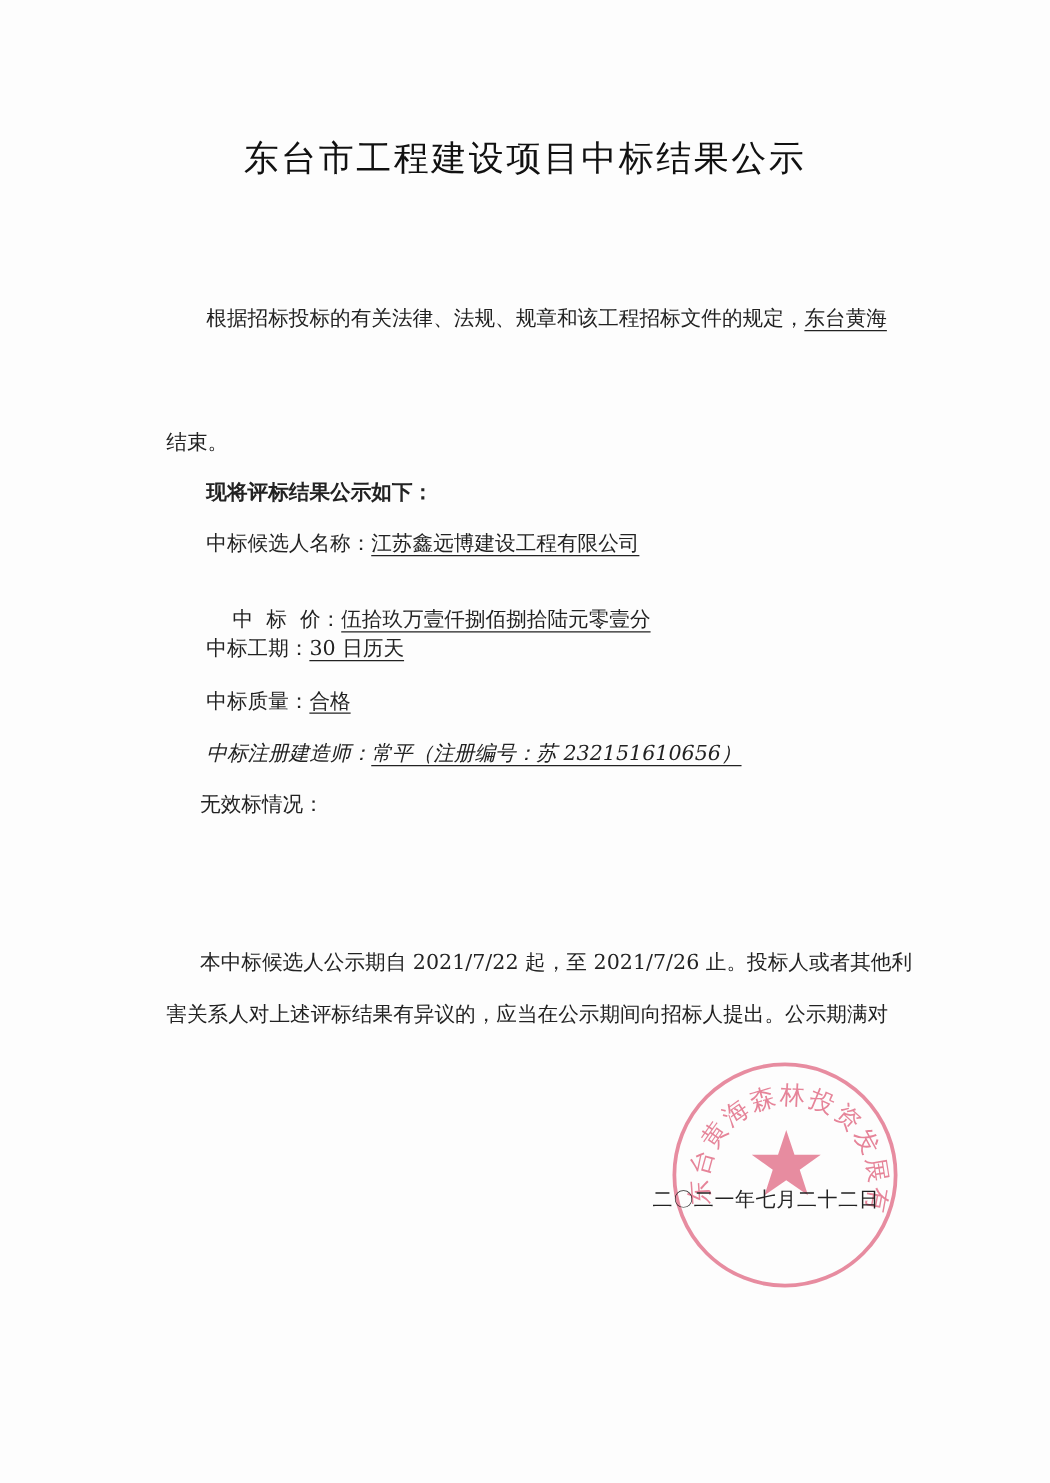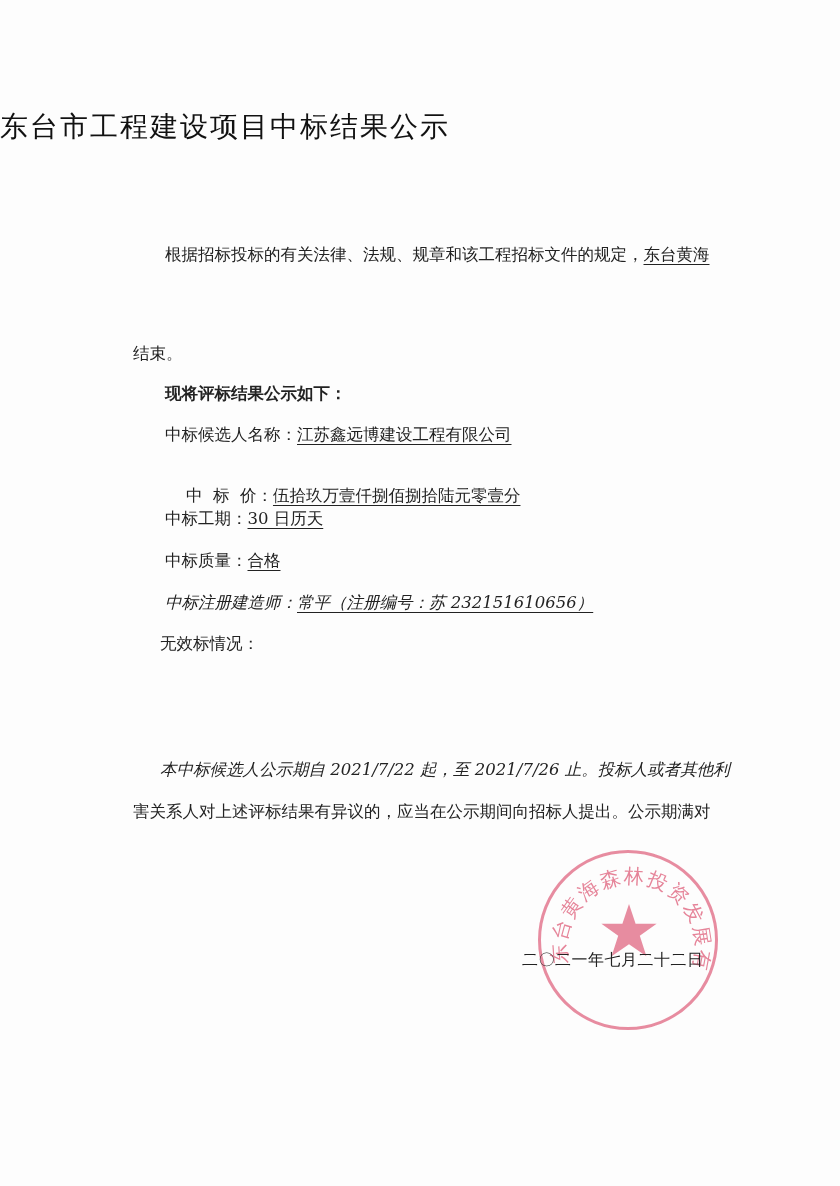--- a/index.html
+++ b/index.html
@@ -2,21 +2,21 @@
 <html><head>
 <meta charset="utf-8">
 <style>
   html, body { margin: 0; padding: 0; }
   body {
     width: 840px; height: 1186px; background: #fdfdfd; position: relative; overflow: hidden;
     font-family: "DejaVu Serif", "Liberation Serif", serif; color: #1a1a1a;
   }
   .page { position: absolute; left: 0; top: 0; width: 840px; height: 1186px; }
   .title {
-    position: absolute; left: 0; width: 840px; top: 108px; 
+    position: absolute; left: 0; width: 840px; top: 108px; text-align: center;
     font-family: "DejaVu Sans", "Liberation Sans", sans-serif; font-size: 28px; letter-spacing: 2px; color: #111;
   }
   .line { position: absolute; font-size: 16.5px; white-space: nowrap; color: #222; }
   .u { text-decoration: underline; text-underline-offset: 4px; text-decoration-thickness: 1px; }
   .bold { font-weight: bold; }
   .stamp {
     position: absolute; left: 538px; top: 850px; width: 180px; height: 180px; border-radius: 50%;
     border: 3px solid rgba(220, 80, 110, 0.65); box-sizing: border-box;
   }
   .stamp-text { position: absolute; left: 0; top: 0; width: 180px; height: 180px; }
@@ -50,21 +50,21 @@
   </div>
   <div class="line" style="left:165px; top:550px;">
     <span>中标质量：</span><span class="u">合格</span>
   </div>
   <div class="line" style="left:165px; top:592px;font-style:italic;">
     <span>中标注册建造师：</span><span class="u">常平（注册编号：苏 232151610656）</span>
   </div>
 
   <div class="line" style="left:160px; top:633px;">无效标情况：</div>
 
-  <div class="line" style="left:160px; top:759px;font-style:italic;">本中标候选人公示期自 2021/7/22 起，至 2021/7/26 止。投标人或者其他利</div>
+  <div class="line" style="left:160px; top:759px;">本中标候选人公示期自 2021/7/22 起，至 2021/7/26 止。投标人或者其他利</div>
   <div class="line" style="left:133px; top:801px;">害关系人对上述评标结果有异议的，应当在公示期间向招标人提出。公示期满对</div>
 
   <div class="stamp">
     <svg class="stamp-text" viewBox="0 0 180 180">
       <defs>
         <path id="sealArc" d="M 30 120 A 65 65 0 1 1 150 120" fill="none"></path>
       </defs>
       <text font-size="20" fill="rgba(220,80,110,0.7)" font-family="DejaVu Sans, sans-serif" letter-spacing="2">
         <textPath href="#sealArc" startOffset="4%">东台黄海森林投资发展有限公司</textPath>
       </text>

